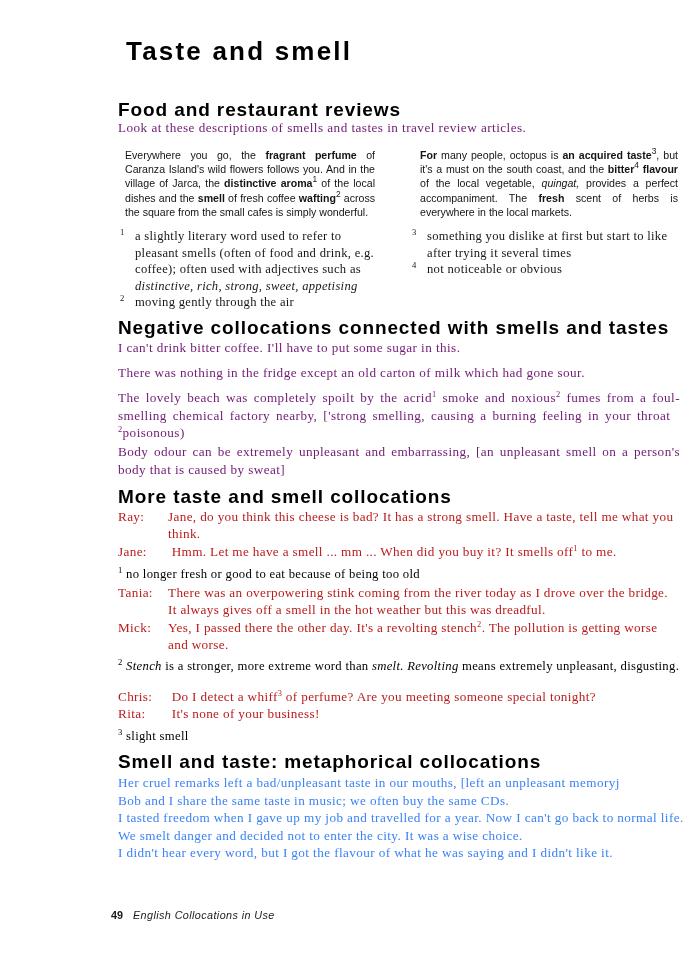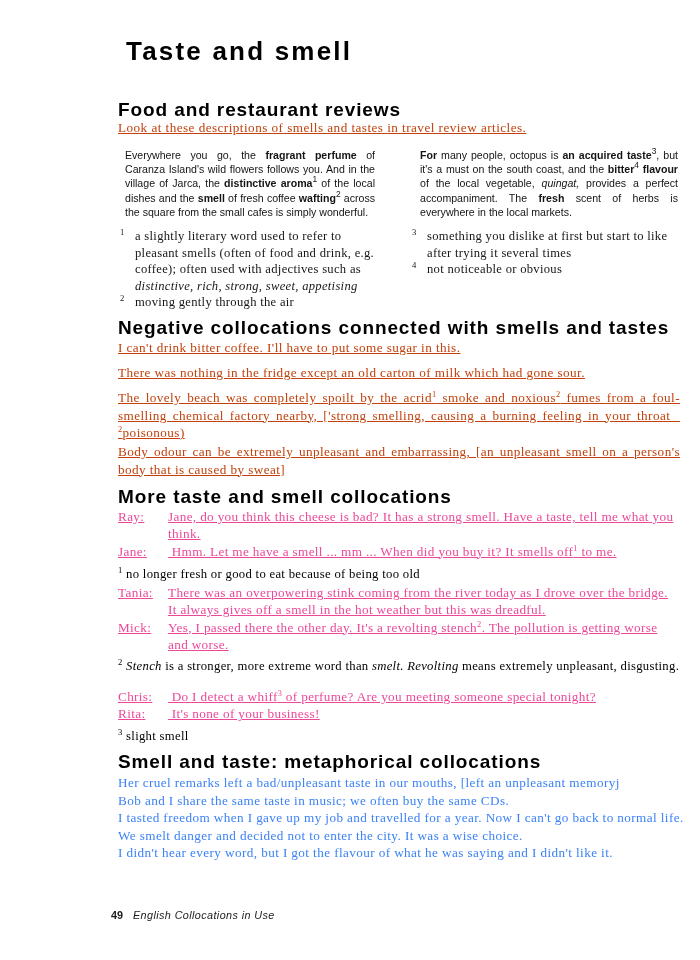--- a/index.html
+++ b/index.html
@@ -40,22 +40,21 @@
     font-size: 19px;
     letter-spacing: 0.9px;
     color: #000;
     white-space: nowrap;
   }
   
   .serif {
     font-family: "Liberation Serif", "DejaVu Serif", serif;
     font-size: 13.2px;
     line-height: 17.5px;
-    color: #c2410c;
-    text-decoration: underline;
+    color: #701a75;
   }
   .intro {
     position: absolute;
     left: 118px;
     top: 119px;
     width: 560px;
     letter-spacing: 0.45px;
   }
   
   .review {
@@ -109,22 +108,21 @@
 
   
   .dlg {
     position: absolute;
     left: 118px;
     width: 562px;
     font-family: "Liberation Serif", "DejaVu Serif", serif;
     font-size: 13.2px;
     line-height: 17.3px;
     letter-spacing: 0.35px;
-    color: #ec4899;
-    text-decoration: underline;
+    color: #b91c1c;
   }
   .dlg-row { display: flex; align-items: flex-start; }
   .dlg-spk {
     flex: 0 0 50px;
     white-space: nowrap;
   }
   .dlg-txt { flex: 1 1 auto; }
 
   
   .dlgfn {

